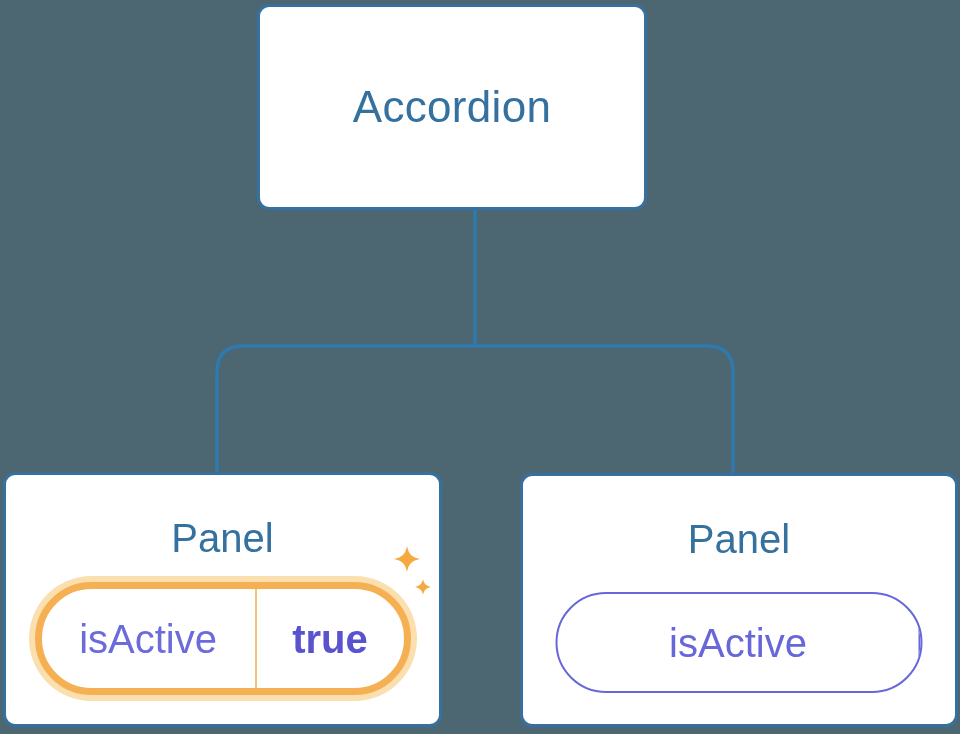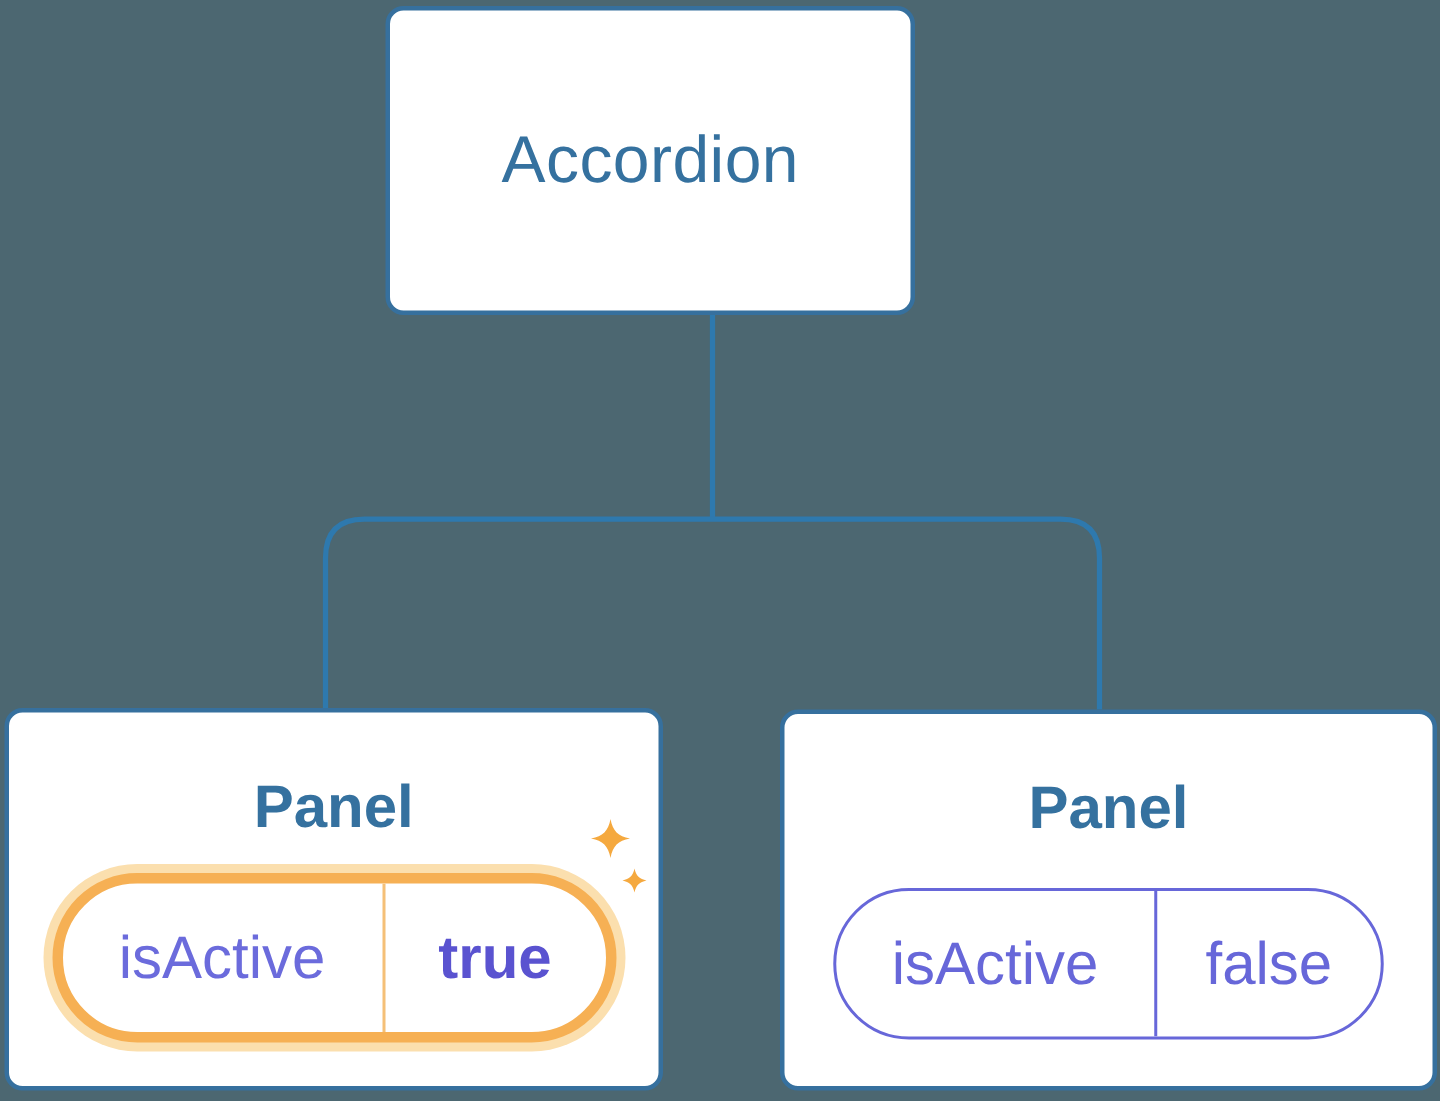--- a/index.html
+++ b/index.html
@@ -15,35 +15,35 @@
 
   .connector-svg { position: absolute; left: 0; top: 0; width: 960px; height: 734px; }
 
   .node {
     position: absolute;
     background: #FFFFFF;
     border: 3px solid #36709E;
     border-radius: 12px;
   }
   .root-node {
-    left: 257px; top: 4px; width: 353px; height: 206px;
+    left: 257px; top: 4px; width: 390px; height: 206px;
     display: flex; align-items: center; justify-content: center;
   }
   .root-label {
     font-size: 44px; font-weight: 500; color: #35719F; letter-spacing: 0.3px;
   }
 
   .panel-node { top: 472px; width: 439px; height: 255px; }
   .panel-node.left  { left: 3px; }
   .panel-node.right { left: 520px; top: 473px; width: 438px; height: 254px; }
 
   .panel-title {
     position: absolute; left: 0; right: 0; top: 41px;
     text-align: center;
-    font-size: 40px; font-weight: 700; color: #35719F;
+    font-size: 40px; font-weight: 400; color: #35719F;
   }
 
   .pill {
     position: absolute; left: 50%; transform: translateX(-50%);
     background: #FFFFFF;
     border-radius: 999px;
     display: flex; align-items: stretch;
     overflow: hidden;
   }
   .pill-active {
@@ -90,17 +90,16 @@
 
   <svg class="sparkles" viewBox="0 0 46 54" xmlns="http://www.w3.org/2000/svg">
     <path fill="#F5A93F" d="M16 2 C17.5 10 21 13.5 29 15 C21 16.5 17.5 20 16 28 C14.5 20 11 16.5 3 15 C11 13.5 14.5 10 16 2 Z"></path>
     <path fill="#F5A93F" d="M32 35 C33 40 35.5 42 40 43 C35.5 44 33 46 32 51 C31 46 28.5 44 24 43 C28.5 42 31 40 32 35 Z"></path>
   </svg>
 
   <div class="node panel-node right">
     <div class="panel-title">Panel</div>
     <div class="pill pill-inactive">
       <div class="cell cell-name">isActive</div>
-      <div class="cell cell-value">false</div>
     </div>
   </div>
 
 </div>
 
 </body></html>

